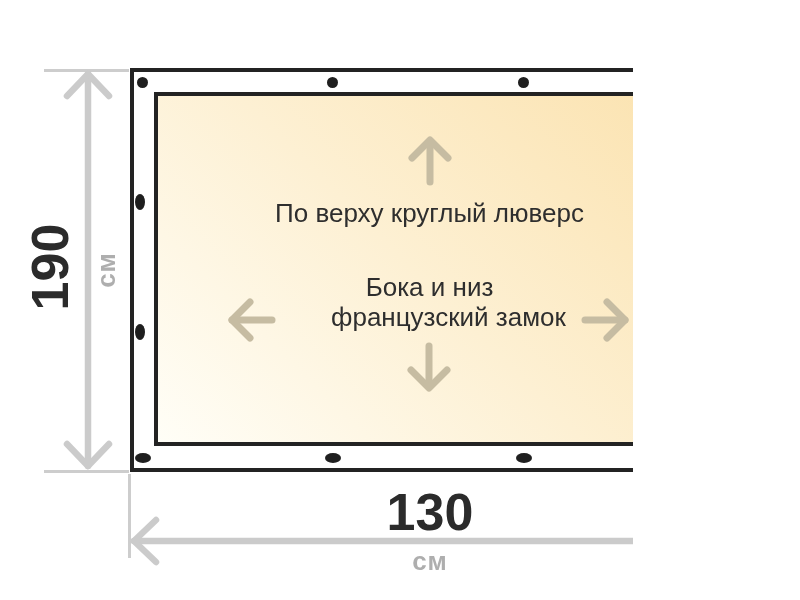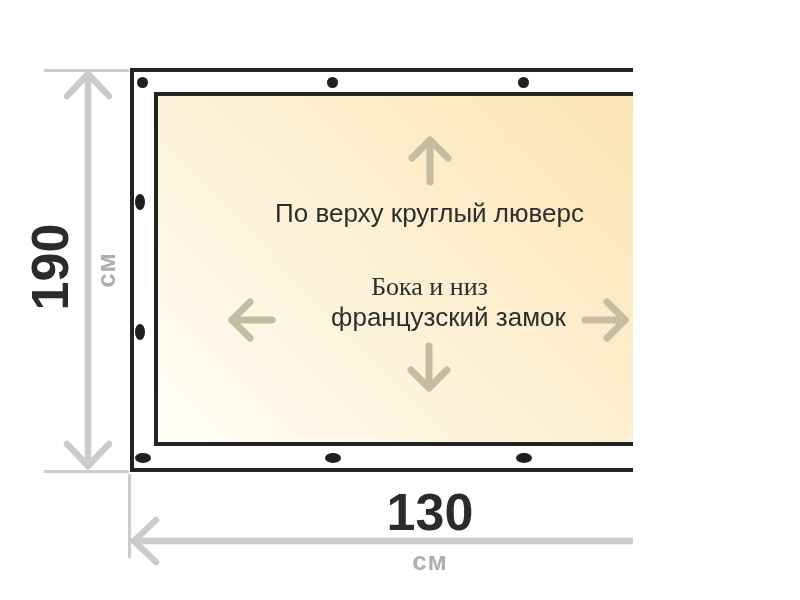--- a/index.html
+++ b/index.html
@@ -113,21 +113,21 @@
     </g>
   </svg>
   <svg class="abs" style="left:579px;top:294px;" width="56" height="52" viewBox="0 0 56 52">
     <g fill="none" stroke="#c6bca2" stroke-width="7" stroke-linecap="round" stroke-linejoin="round">
       <line x1="6" y1="26" x2="46" y2="26"></line>
         <polyline points="28,8 46,26 28,44"></polyline>
     </g>
   </svg>
 
   <div class="abs note" style="top:198px;">По верху круглый люверс</div>
-  <div class="abs note" style="top:272px;font-family:Liberation Serif, serif;">Бока и низ</div>
+  <div class="abs note" style="top:272px;">Бока и низ</div>
   <div class="abs note" style="top:302px;padding-left:19px;">французский замок</div>
 
   <div class="abs ext" style="left:44px;top:69px;width:85px;height:3px;"></div>
   <div class="abs ext" style="left:44px;top:470px;width:85px;height:3px;"></div>
   <svg class="abs" style="left:58px;top:68px;" width="60" height="404" viewBox="0 0 60 404">
     <g fill="none" stroke="#cbcbcb" stroke-width="6.5" stroke-linecap="round" stroke-linejoin="round">
       <line x1="30" y1="6" x2="30" y2="398"></line>
       <polyline points="9,28 30,6 51,28"></polyline>
       <polyline points="9,376 30,398 51,376"></polyline>
     </g>

